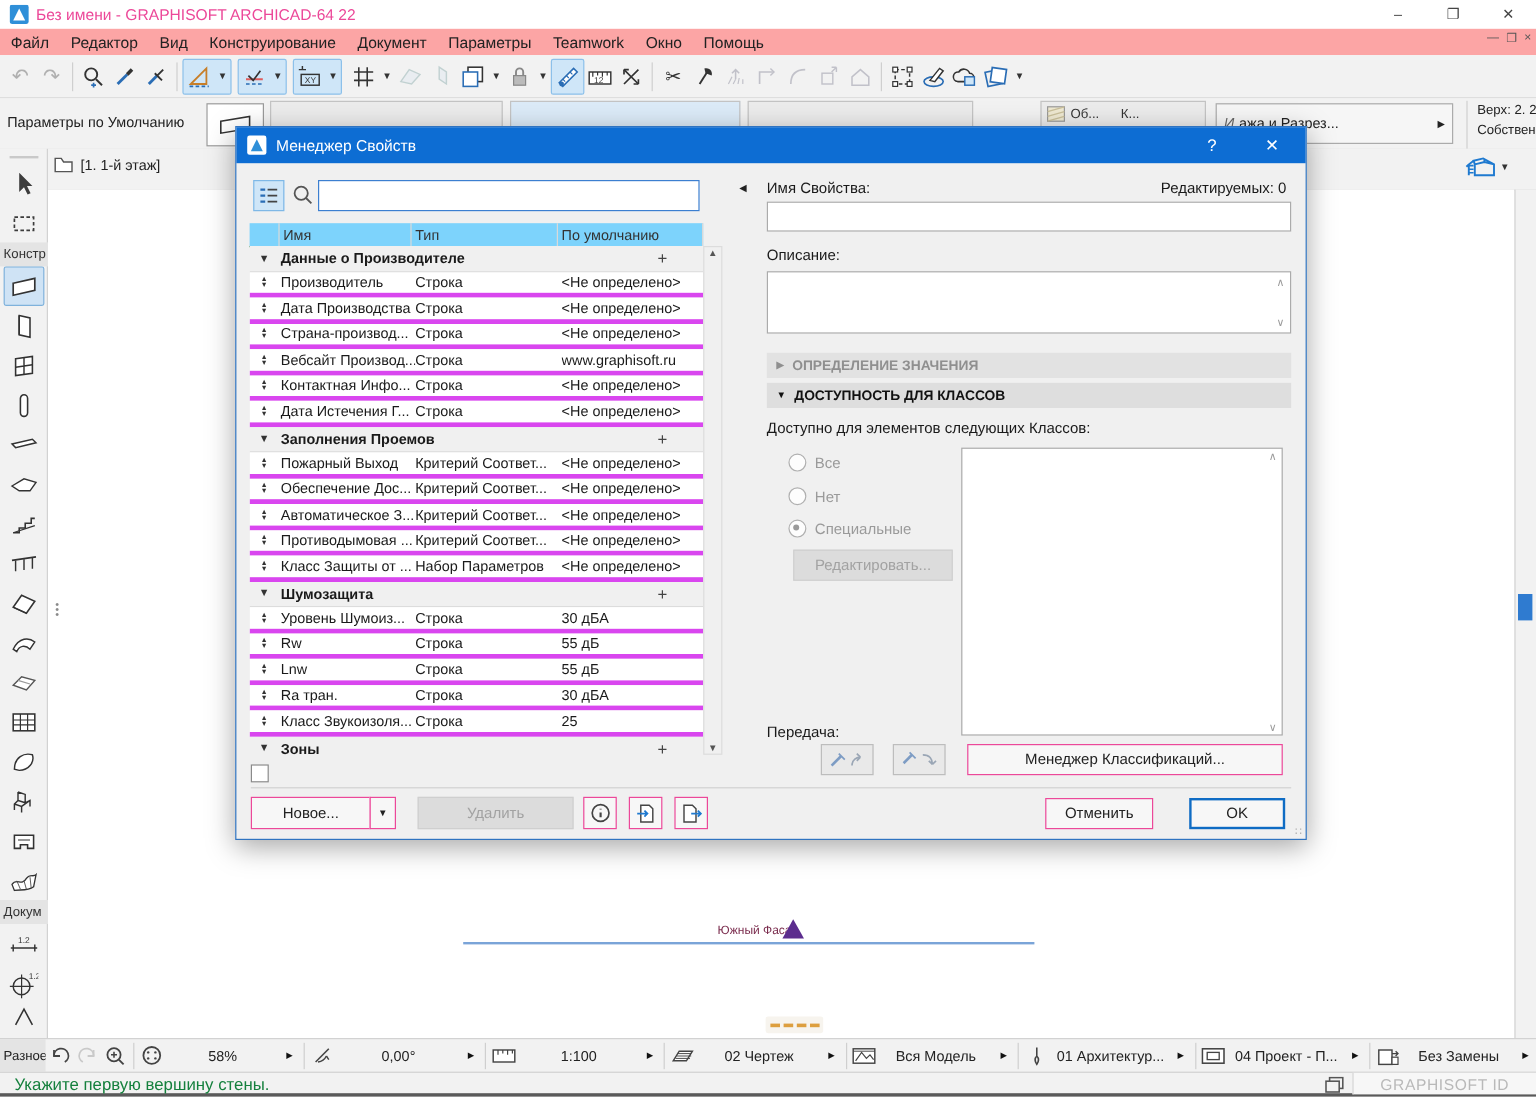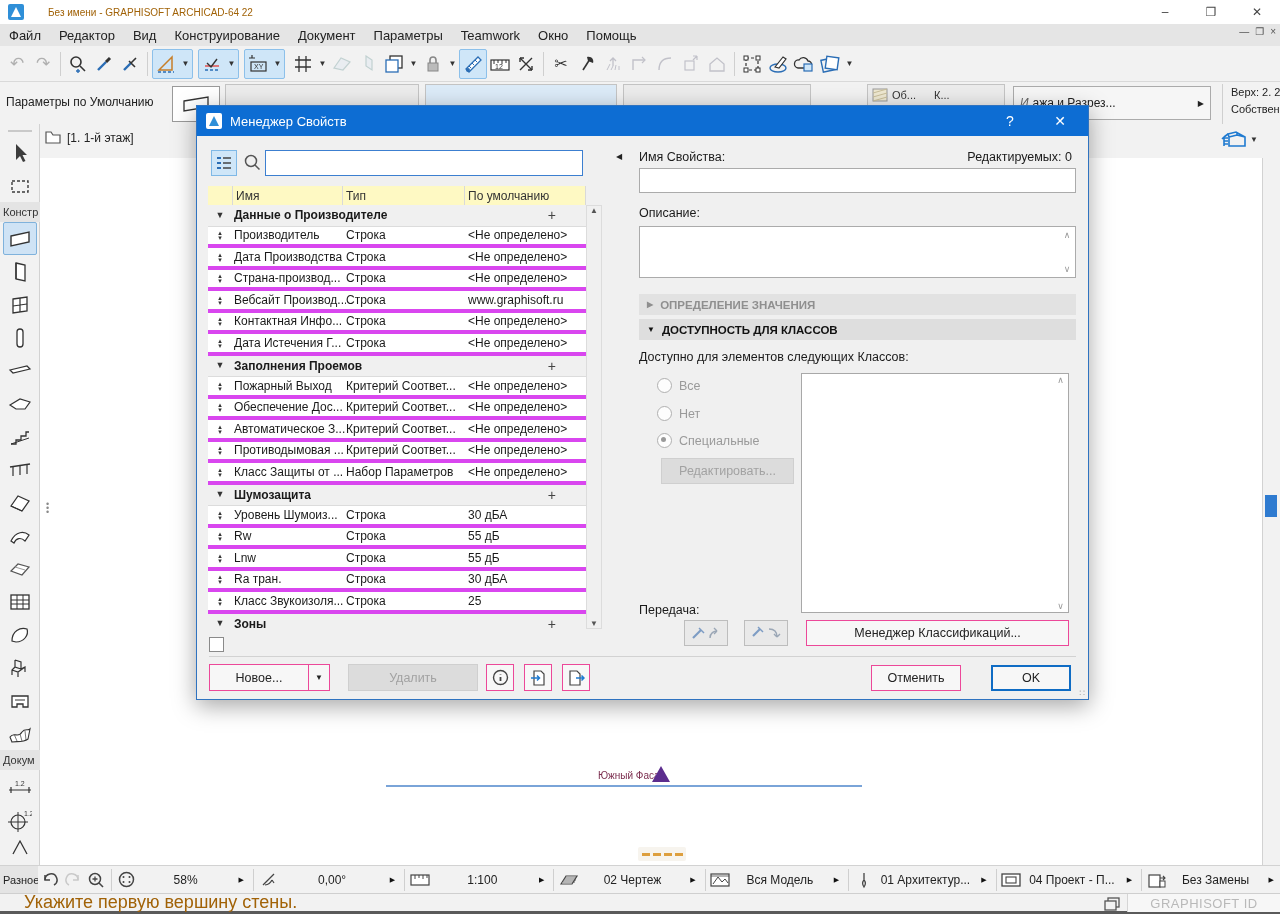--- a/index.html
+++ b/index.html
@@ -2,24 +2,24 @@
 <html><head>
 <meta charset="utf-8">
 <style>
   html,body{margin:0;padding:0}
   body{width:1280px;height:914px;overflow:hidden;font-family:"Liberation Sans",sans-serif;background:#fff}
   #app{position:relative;width:1280px;height:914px;background:#fff;color:#1a1a1a;font-size:13px}
   .abs{position:absolute}
   svg{display:block}
   
   .titlebar{left:0;top:0;width:1280px;height:24px;background:#fff;display:flex;align-items:center}
-  .titlebar .ttl{margin-left:24px;color:#a16207;font-size:10px}
+  .titlebar .ttl{margin-left:6px;color:#ec4899;font-size:13px}
   .wbtns{position:absolute;right:0;top:0;height:24px;display:flex}
   .wbtn{width:46px;height:24px;display:flex;align-items:center;justify-content:center;color:#444;font-size:12px}
-  .menubar{left:0;top:24px;width:1280px;height:22px;background:#e5e5e5;display:flex;align-items:center}
+  .menubar{left:0;top:24px;width:1280px;height:22px;background:#fca5a5;display:flex;align-items:center}
   .menubar span{padding:0 9px;color:#222;font-size:13px}
   .mdibtns{position:absolute;right:4px;top:26px;display:flex;gap:6px;color:#555;font-size:10px}
   .toolbar1{left:0;top:46px;width:1280px;height:36px;background:#f2f2f2;border-bottom:1px solid #d9d9d9;display:flex;align-items:center;padding-left:4px;box-sizing:border-box}
   .tbic{width:26px;height:28px;display:flex;align-items:center;justify-content:center;border-radius:2px}
   .tbcar{width:13px;height:28px;display:flex;align-items:center;justify-content:center;font-size:8px;color:#333}
   .hl{background:#cfe6f8;border:1px solid #8cc0ea}
   .hlg{background:#cfe6f8;border:1px solid #8cc0ea;border-radius:2px;display:flex;align-items:center}
   .tsep{width:1px;height:24px;background:#cfcfcf;margin:0 4px}
   .dis{opacity:.45}
   .gray{color:#b0b0b0}
@@ -47,33 +47,33 @@
   .rstrip{left:1262px;top:158px;width:18px;height:707px;background:#f2f2f2;border-left:1px solid #d2d2d2;box-sizing:border-box}
   .rmark{position:absolute;left:2px;top:337px;width:12px;height:22px;background:#2f7bd0}
   
   .bottombar{left:0;top:865px;width:1280px;height:28px;background:#f2f2f2;border-top:1px solid #d2d2d2;display:flex;align-items:center;font-size:12px;color:#222;box-sizing:border-box}
   .bbchip{width:40px;height:27px;background:#e4e4e4;display:flex;align-items:center;padding-left:3px;box-sizing:border-box;font-size:11px;overflow:hidden;white-space:nowrap}
   .bbic{width:25px;height:24px;display:flex;align-items:center;justify-content:center}
   .bbsep{width:1px;height:22px;background:#cfcfcf;margin:0 3px}
   .bbval{text-align:center}
   .bbarr{font-size:7px;color:#111;padding:0 6px}
   .statusbar{left:0;top:893px;width:1280px;height:21px;background:#f2f2f2;border-top:1px solid #cfcfcf;display:flex;align-items:center;box-sizing:border-box;border-bottom:3px solid #5a5a5a}
-  .statusmsg{margin-left:24px;font-size:18px;color:#a16207}
+  .statusmsg{margin-left:12px;font-size:14px;color:#15803d}
   .gsid{position:absolute;right:0;top:0;width:152px;height:18px;background:#f7f7f7;border-left:1px solid #d5d5d5;display:flex;align-items:center;justify-content:center;color:#b9b9b9;font-size:13px;letter-spacing:.5px}
   
   .dialog{left:196px;top:105px;width:893px;height:595px;background:#f0f0f0;border:1px solid #2f73c0;box-shadow:0 6px 22px rgba(0,0,0,.35);box-sizing:border-box}
   .dtitle{height:30px;background:#0d6dd3;display:flex;align-items:center;color:#fff;font-size:13px}
   .dlogo{width:16px;height:16px;background:#fff;border-radius:2px;margin:0 8px 0 9px;position:relative;overflow:hidden}
   .dlogo i{position:absolute;left:3px;top:3px;width:0;height:0;border-left:5px solid transparent;border-right:5px solid transparent;border-bottom:10px solid #2f8fd8}
   .dhbtn{position:absolute;top:0;width:40px;height:30px;display:flex;align-items:center;justify-content:center;color:#fff;font-size:14px}
   .srch-toggle{position:absolute;left:14px;top:44px;width:26px;height:26px;background:#cfe6f8;border:1px solid #7fb8e6;display:flex;align-items:center;justify-content:center;box-sizing:border-box}
   .srch-ic{position:absolute;left:46px;top:47px}
   .srch-input{position:absolute;left:68px;top:44px;width:318px;height:26px;border:1px solid #3c7fd0;background:#fff;box-sizing:border-box;font:13px "Liberation Sans",sans-serif;padding:0 4px;outline:none}
   .panelcol{position:absolute;left:419px;top:46px;font-size:8px;color:#222}
-  .thead{position:absolute;left:11px;top:80px;width:378px;height:19px;display:flex;border-bottom:1px solid #4d7c0f;font-size:12px;color:#333;background:#fef9c3}
+  .thead{position:absolute;left:11px;top:80px;width:378px;height:19px;display:flex;border-bottom:1px solid #4d7c0f;font-size:12px;color:#333;background:#7dd3fc}
   .thead span{border-right:1px solid #d9d9d9;display:flex;align-items:center;padding-left:3px;box-sizing:border-box}
   .tbody{position:absolute;left:11px;top:99px;width:378px;height:424px;overflow:hidden;font-size:12px}
   .trow{display:flex;align-items:center;height:21.5px;box-sizing:border-box}
   .trow.data{background:#fff;border-bottom:4px solid #d946ef}
   .trow.group{background:#f0f0f0;border-bottom:1px solid #dcdcdc;font-weight:bold}
   .cIc{width:24px;display:flex;flex-direction:column;align-items:center;justify-content:center;color:#333;line-height:5px;font-size:7px}
   .cName{width:112px;overflow:hidden;white-space:nowrap;padding-left:2px}
   .cType{width:122px;overflow:hidden;white-space:nowrap}
   .cDef{flex:1;overflow:hidden;white-space:nowrap}
   .cPlus{width:22px;text-align:right;padding-right:5px;color:#444;font-weight:normal;font-size:14px}

